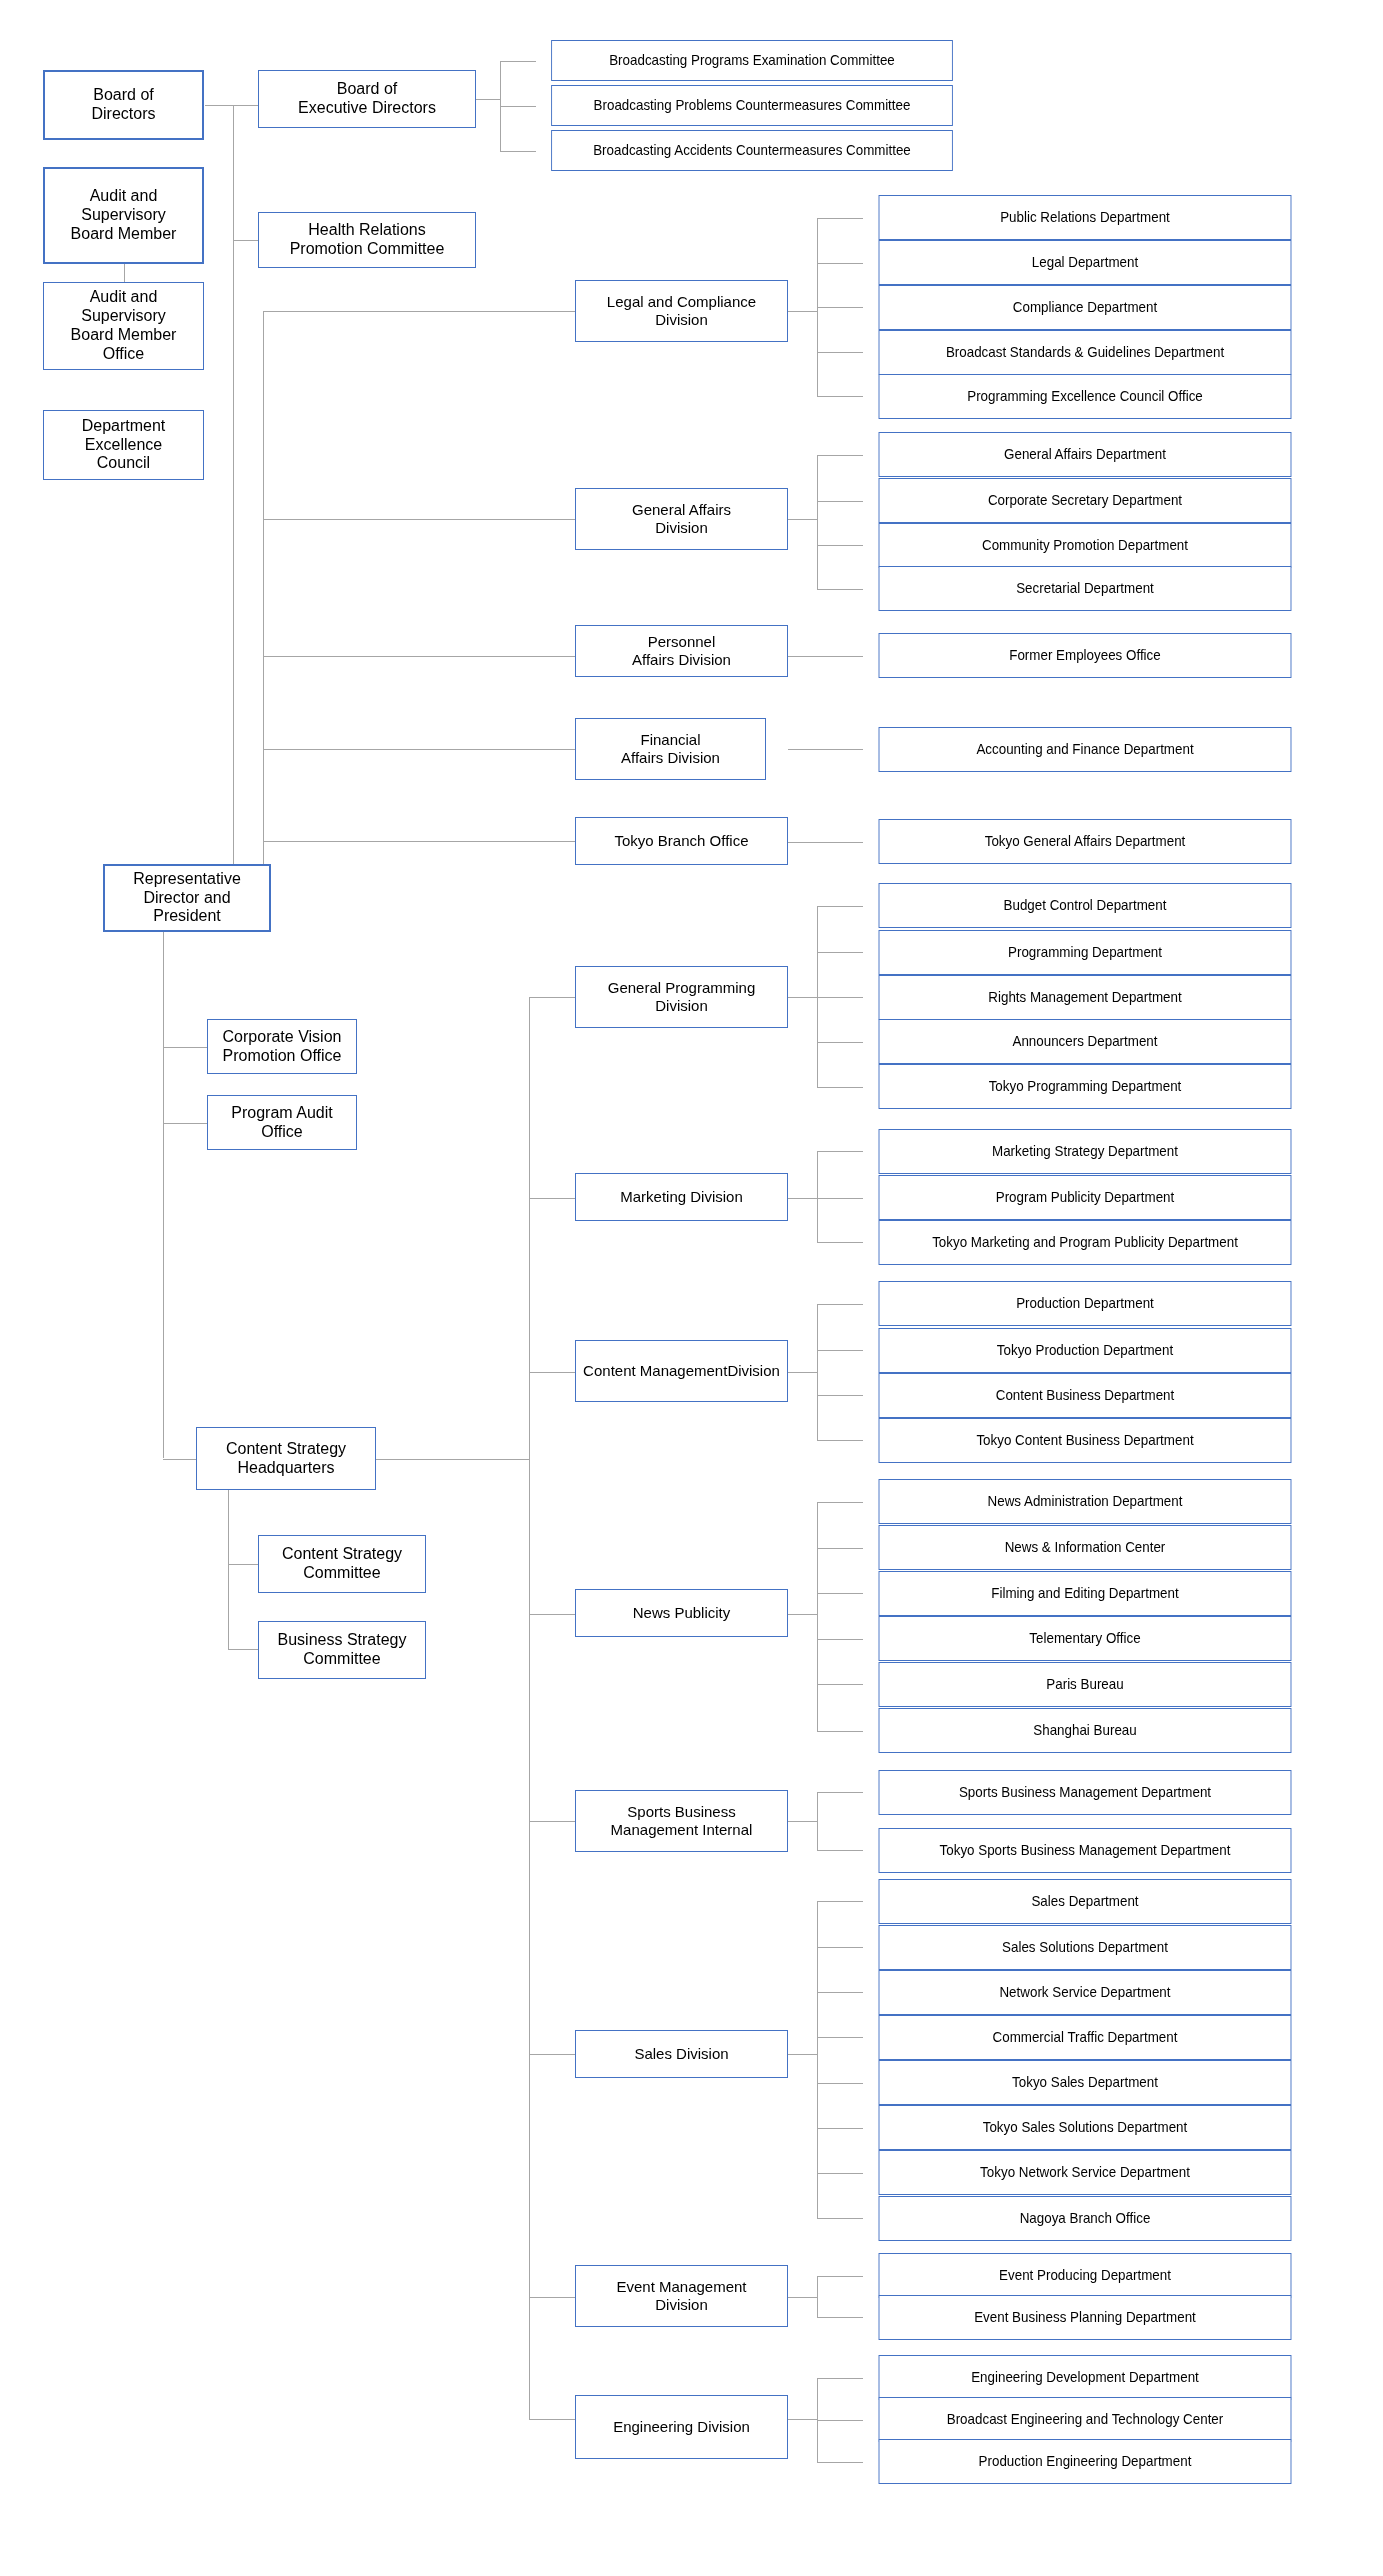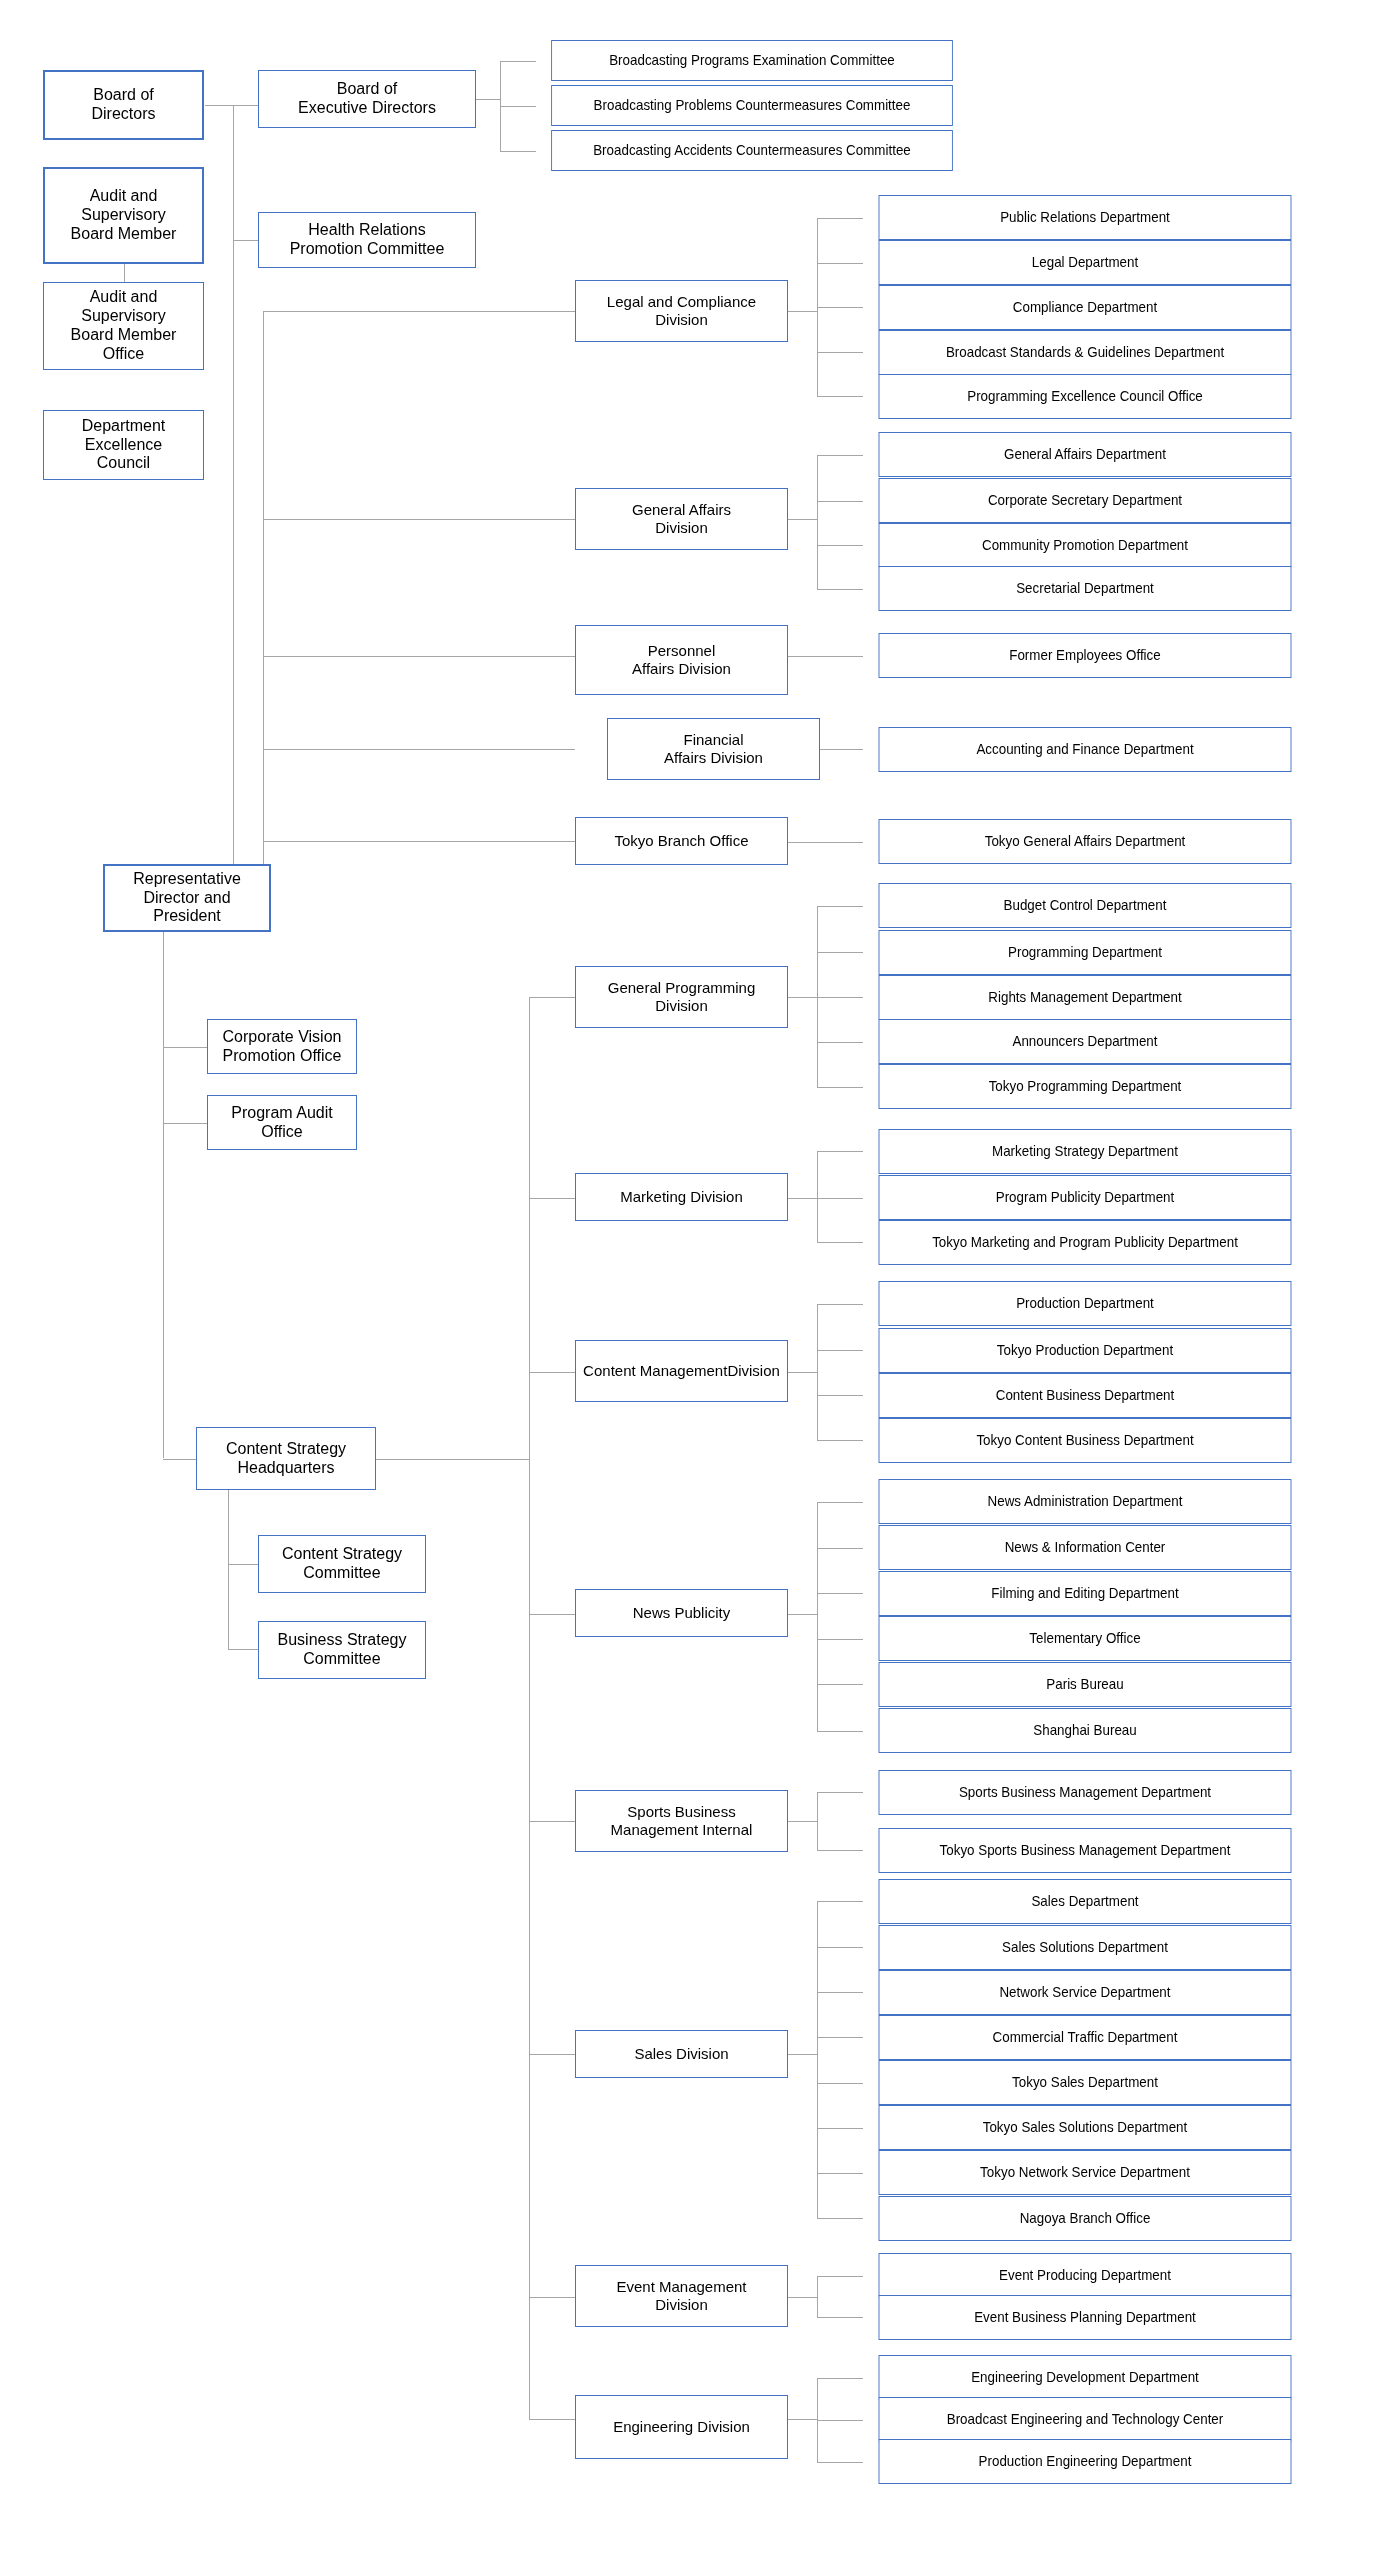--- a/index.html
+++ b/index.html
@@ -251,28 +251,28 @@
       </div>
       <div class="box dept" style="left: 863px; top: 478px; width: 444px; height: 45px;">
         <span>Corporate Secretary Department</span>
       </div>
       <div class="box dept" style="left: 863px; top: 523px; width: 444px; height: 45px;">
         <span>Community Promotion Department</span>
       </div>
       <div class="box dept" style="left: 863px; top: 566px; width: 444px; height: 45px;">
         <span>Secretarial Department</span>
       </div>
-      <div class="box div-box" style="left: 575px; top: 625px; width: 213px; height: 70px; flex-direction: column;">
+      <div class="box div-box" style="left: 575px; top: 625px; width: 213px; height: 52px; flex-direction: column;">
         <span>Personnel</span>
         <span>Affairs Division</span>
       </div>
       <div class="box dept" style="left: 863px; top: 633px; width: 444px; height: 45px;">
         <span>Former Employees Office</span>
       </div>
-      <div class="box div-box" style="left: 607px; top: 718px; width: 213px; height: 62px; flex-direction: column;">
+      <div class="box div-box" style="left: 575px; top: 718px; width: 191px; height: 62px; flex-direction: column;">
         <span>Financial</span>
         <span>Affairs Division</span>
       </div>
       <div class="box dept" style="left: 863px; top: 727px; width: 444px; height: 45px;">
         <span>Accounting and Finance Department</span>
       </div>
       <div class="box div-box" style="left: 575px; top: 817px; width: 213px; height: 48px; flex-direction: column;">
         <span>Tokyo Branch Office</span>
       </div>
       <div class="box dept" style="left: 863px; top: 819px; width: 444px; height: 45px;">

